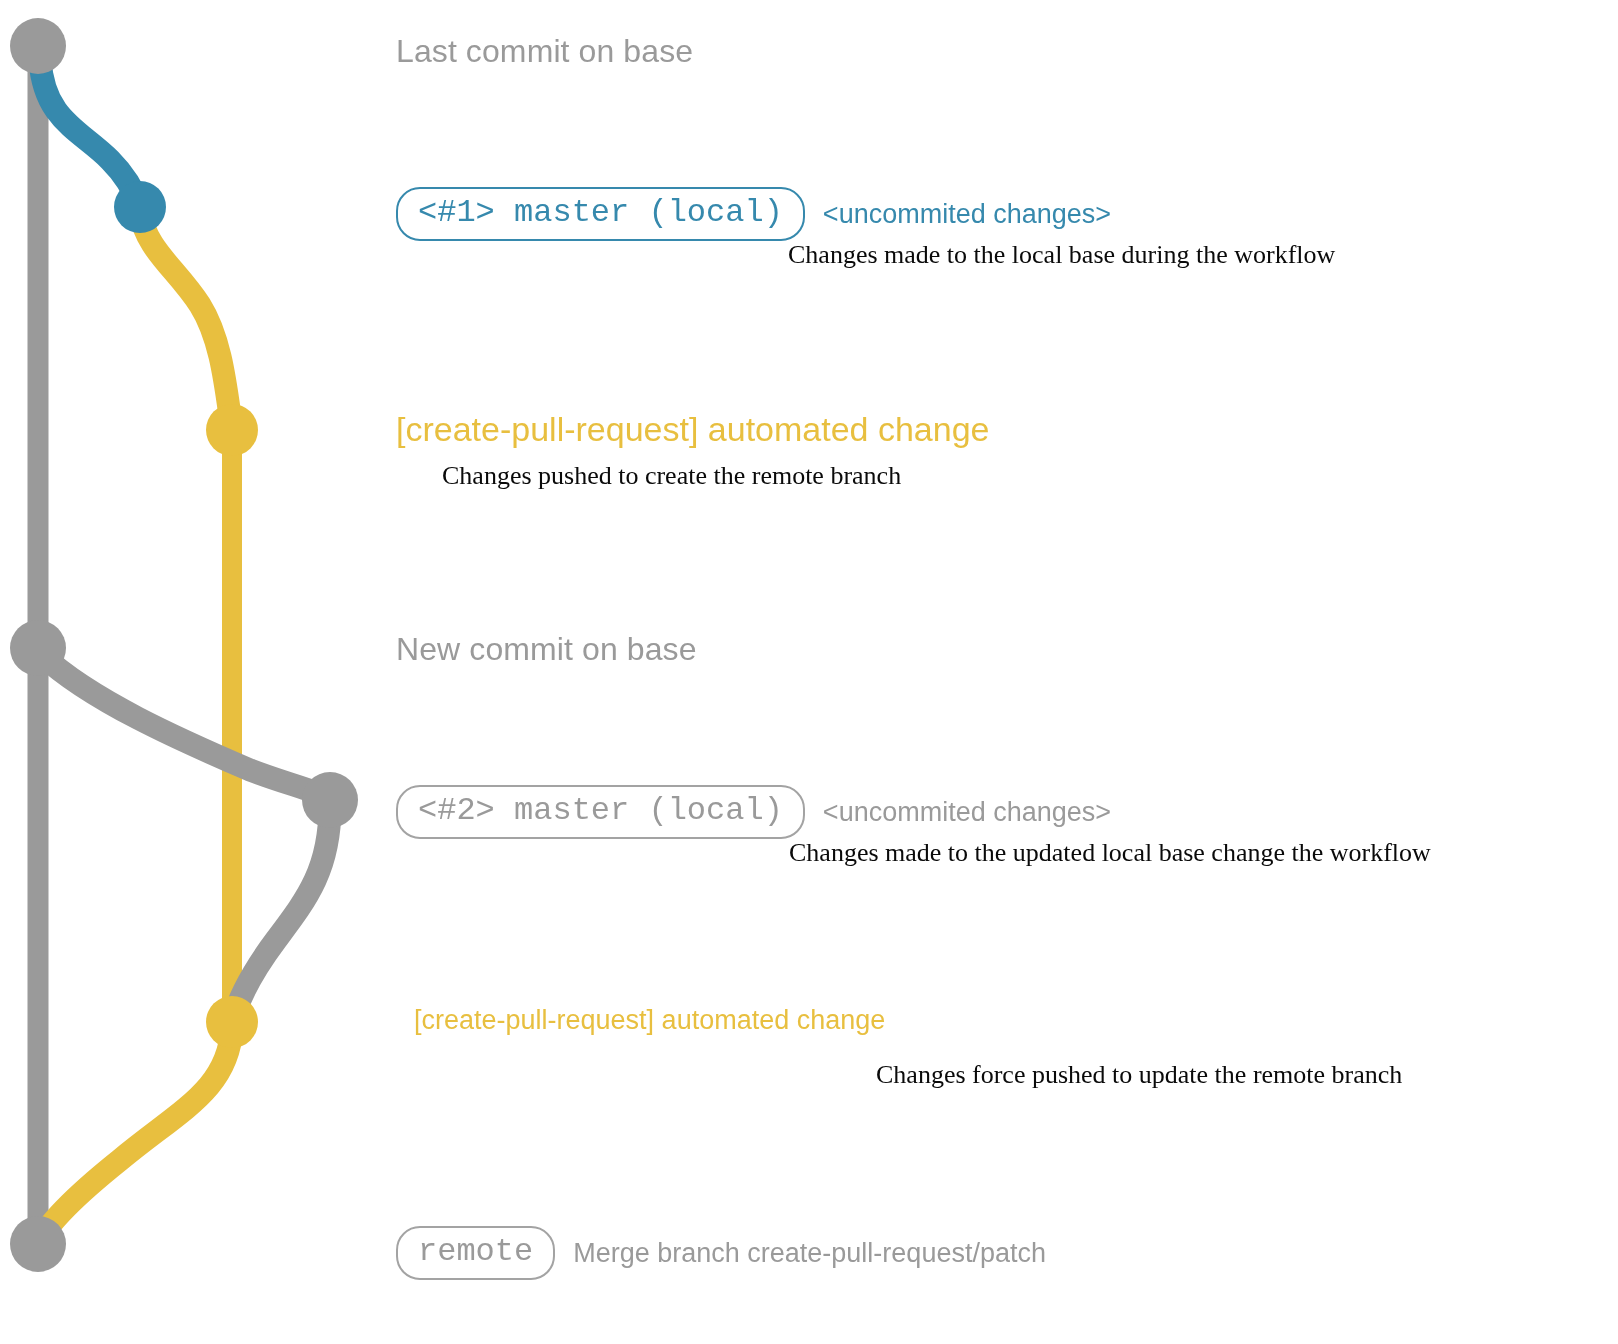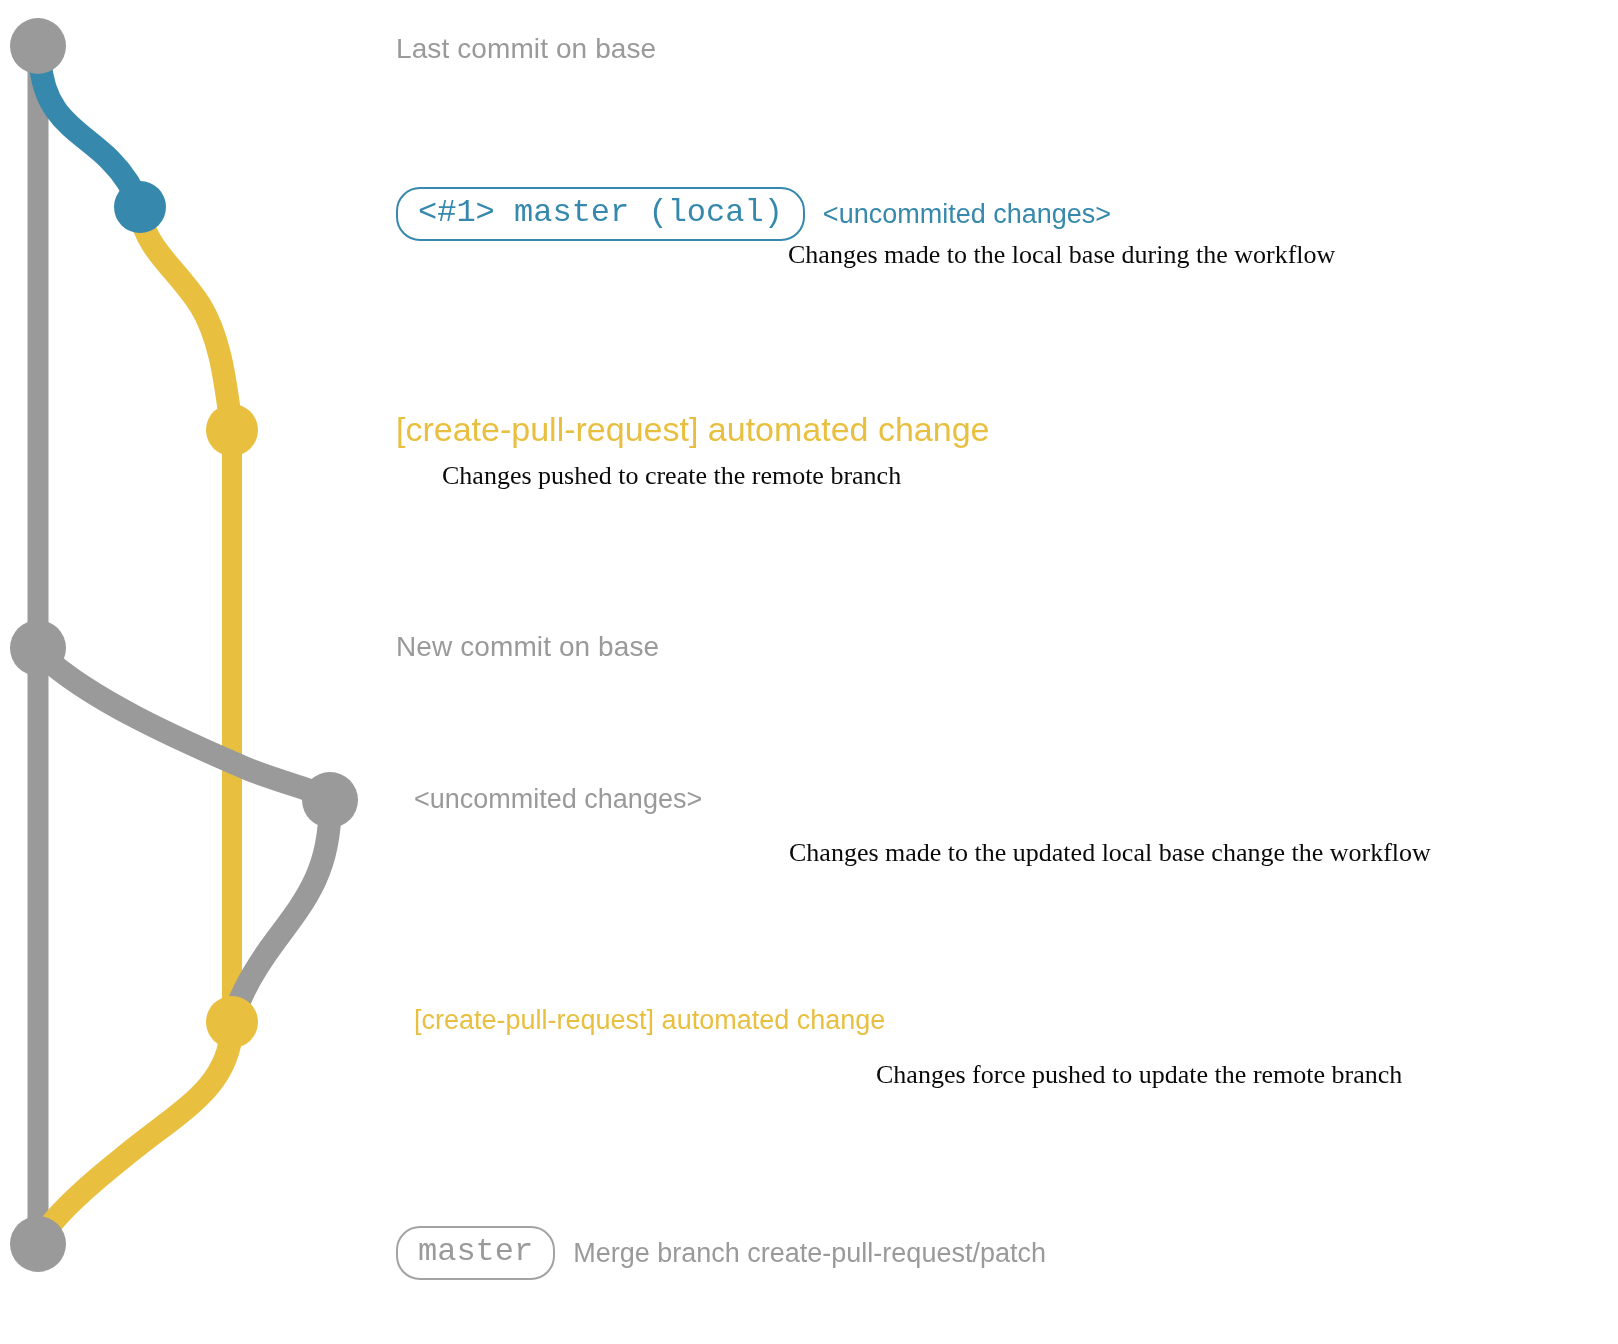--- a/index.html
+++ b/index.html
@@ -26,21 +26,21 @@
   .row {
     position: absolute;
     left: 396px;
     display: flex;
     align-items: center;
     white-space: nowrap;
   }
 
   .headline {
     font-family: "Liberation Sans", sans-serif;
-    font-size: 28px;
+    font-size: 32px;
     color: #9a9a9a;
     letter-spacing: 0.1px;
   }
 
   .pill {
     display: inline-flex;
     align-items: center;
     justify-content: center;
     border-radius: 24px;
     border: 2.5px solid #9a9a9a;
@@ -121,25 +121,26 @@
 <div class="row" style="top:412px;">
   <span class="plain-subject yellow">[create-pull-request] automated change</span>
 </div>
 <div class="desc" style="left:414px; top:461px;margin-left:28px;">Changes pushed to create the remote branch</div>
 
 <div class="row" style="top:631px;align-items:center;">
   <span class="headline">New commit on base</span>
 </div>
 
 <div class="row" style="top:785px;">
+  <span class="pill gray">&lt;#2&gt; master (local)</span>
   <span class="subject gray">&lt;uncommited changes&gt;</span>
 </div>
 <div class="desc" style="left:789px; top:838px;">Changes made to the updated local base change the workflow</div>
 
 <div class="row" style="top:1006px;">
   <span class="subject yellow">[create-pull-request] automated change</span>
 </div>
 <div class="desc" style="left:876px; top:1060px;">Changes force pushed to update the remote branch</div>
 
 <div class="row" style="top:1226px;">
-  <span class="pill gray">master</span>
+  <span class="pill gray">remote</span>
   <span class="subject gray">Merge branch create-pull-request/patch</span>
 </div>
 
 </body></html>

